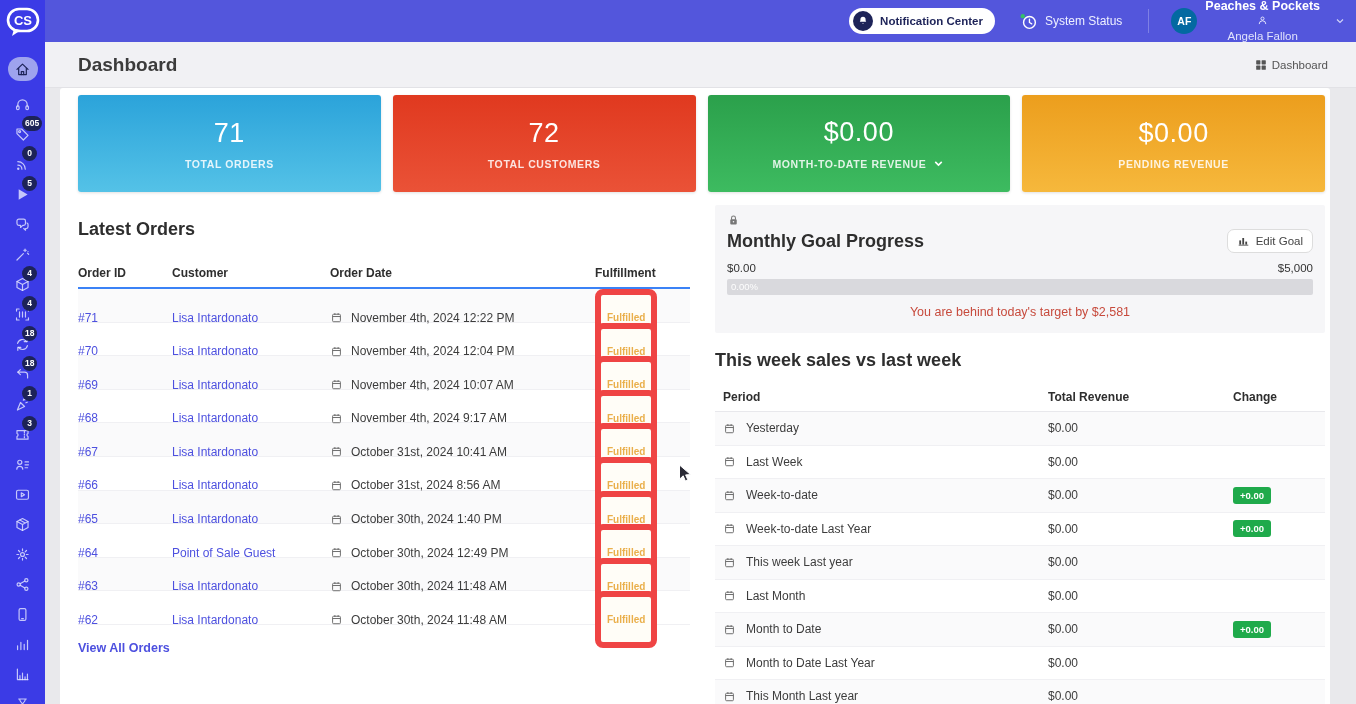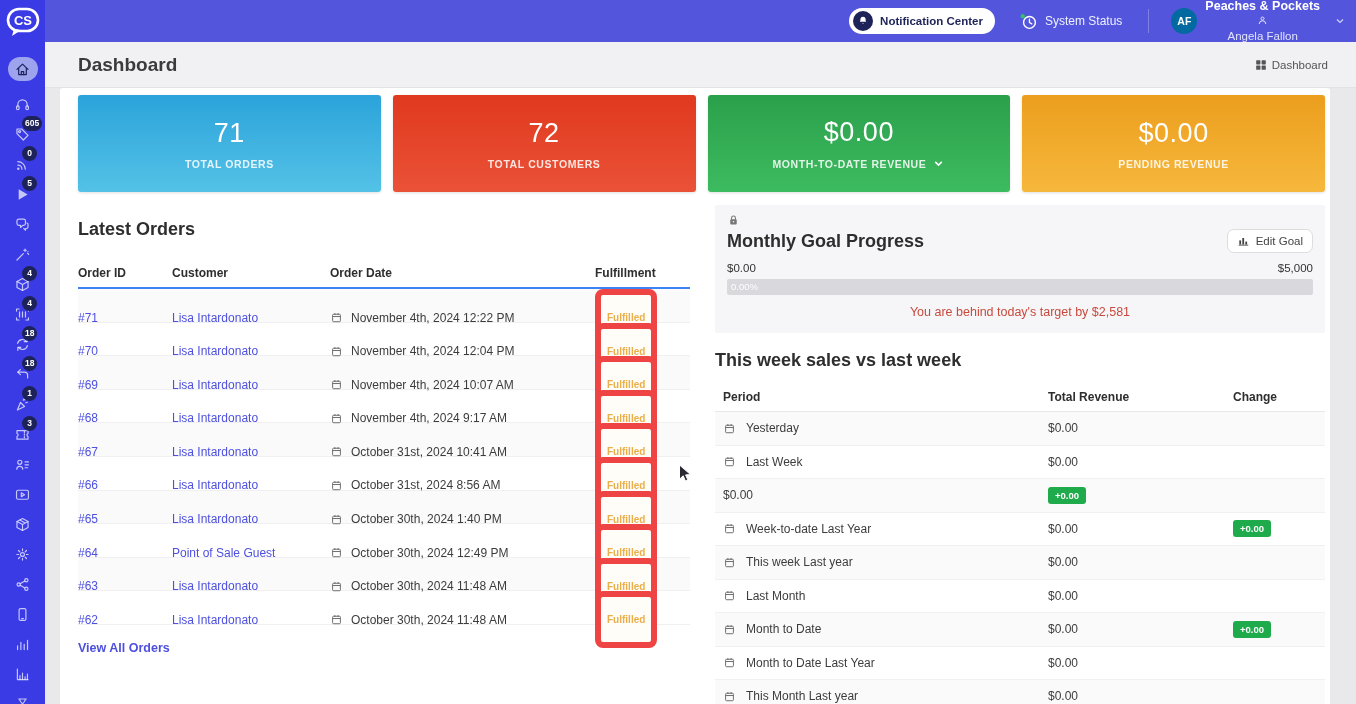--- a/index.html
+++ b/index.html
@@ -685,20 +685,29 @@
                   <path d="M4 8.5h12M7.5 3.2v3M12.5 3.2v3"></path>
                 </svg>
           </span>
           <span>Last Week</span>
         </span>
         <span>$0.00</span>
         <span></span>
       </div>
 
       <div class="sales-row">
+        <span class="period-cell">
+          <span class="cal">
+            <svg width="13" height="13" viewBox="0 0 20 20" fill="none" stroke="currentColor" stroke-width="1.5">
+                  <rect x="4" y="5" width="12" height="11.5" rx="1.5"></rect>
+                  <path d="M4 8.5h12M7.5 3.2v3M12.5 3.2v3"></path>
+                </svg>
+          </span>
+          <span>Week-to-date</span>
+        </span>
         <span>$0.00</span>
         <span><span class="chg-badge">+0.00</span></span>
       </div>
 
       <div class="sales-row">
         <span class="period-cell">
           <span class="cal">
             <svg width="13" height="13" viewBox="0 0 20 20" fill="none" stroke="currentColor" stroke-width="1.5">
                   <rect x="4" y="5" width="12" height="11.5" rx="1.5"></rect>
                   <path d="M4 8.5h12M7.5 3.2v3M12.5 3.2v3"></path>

